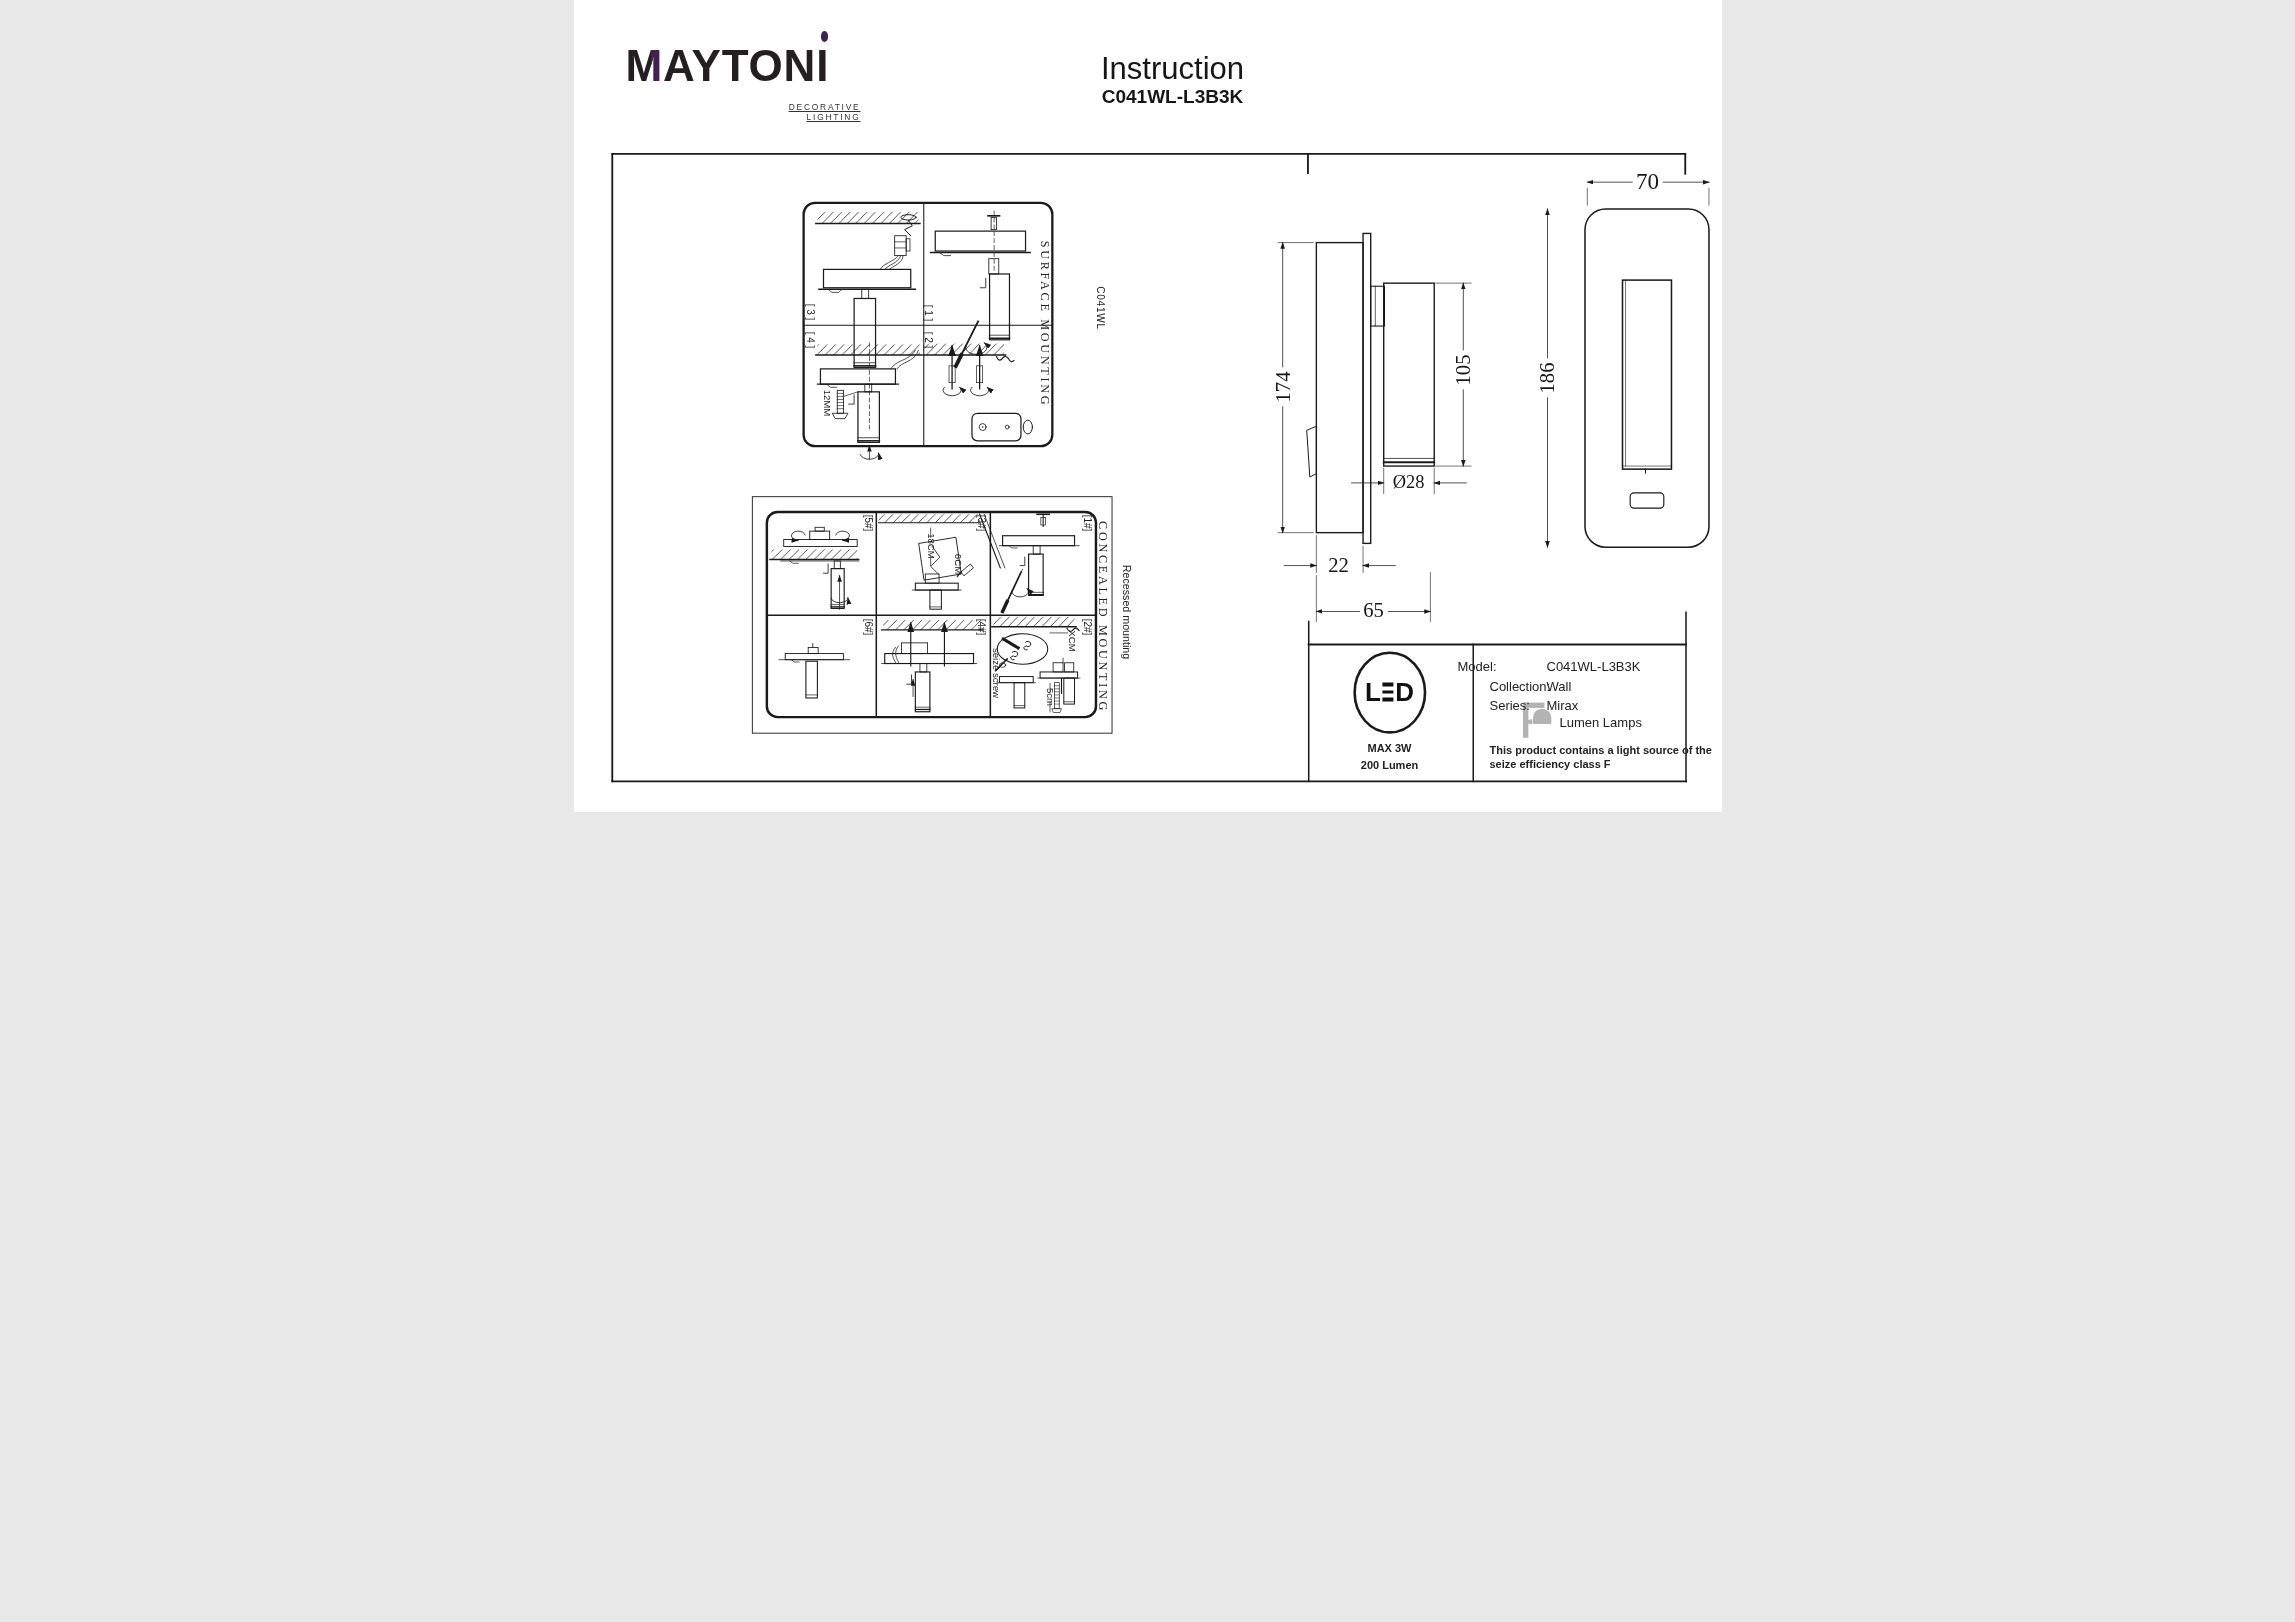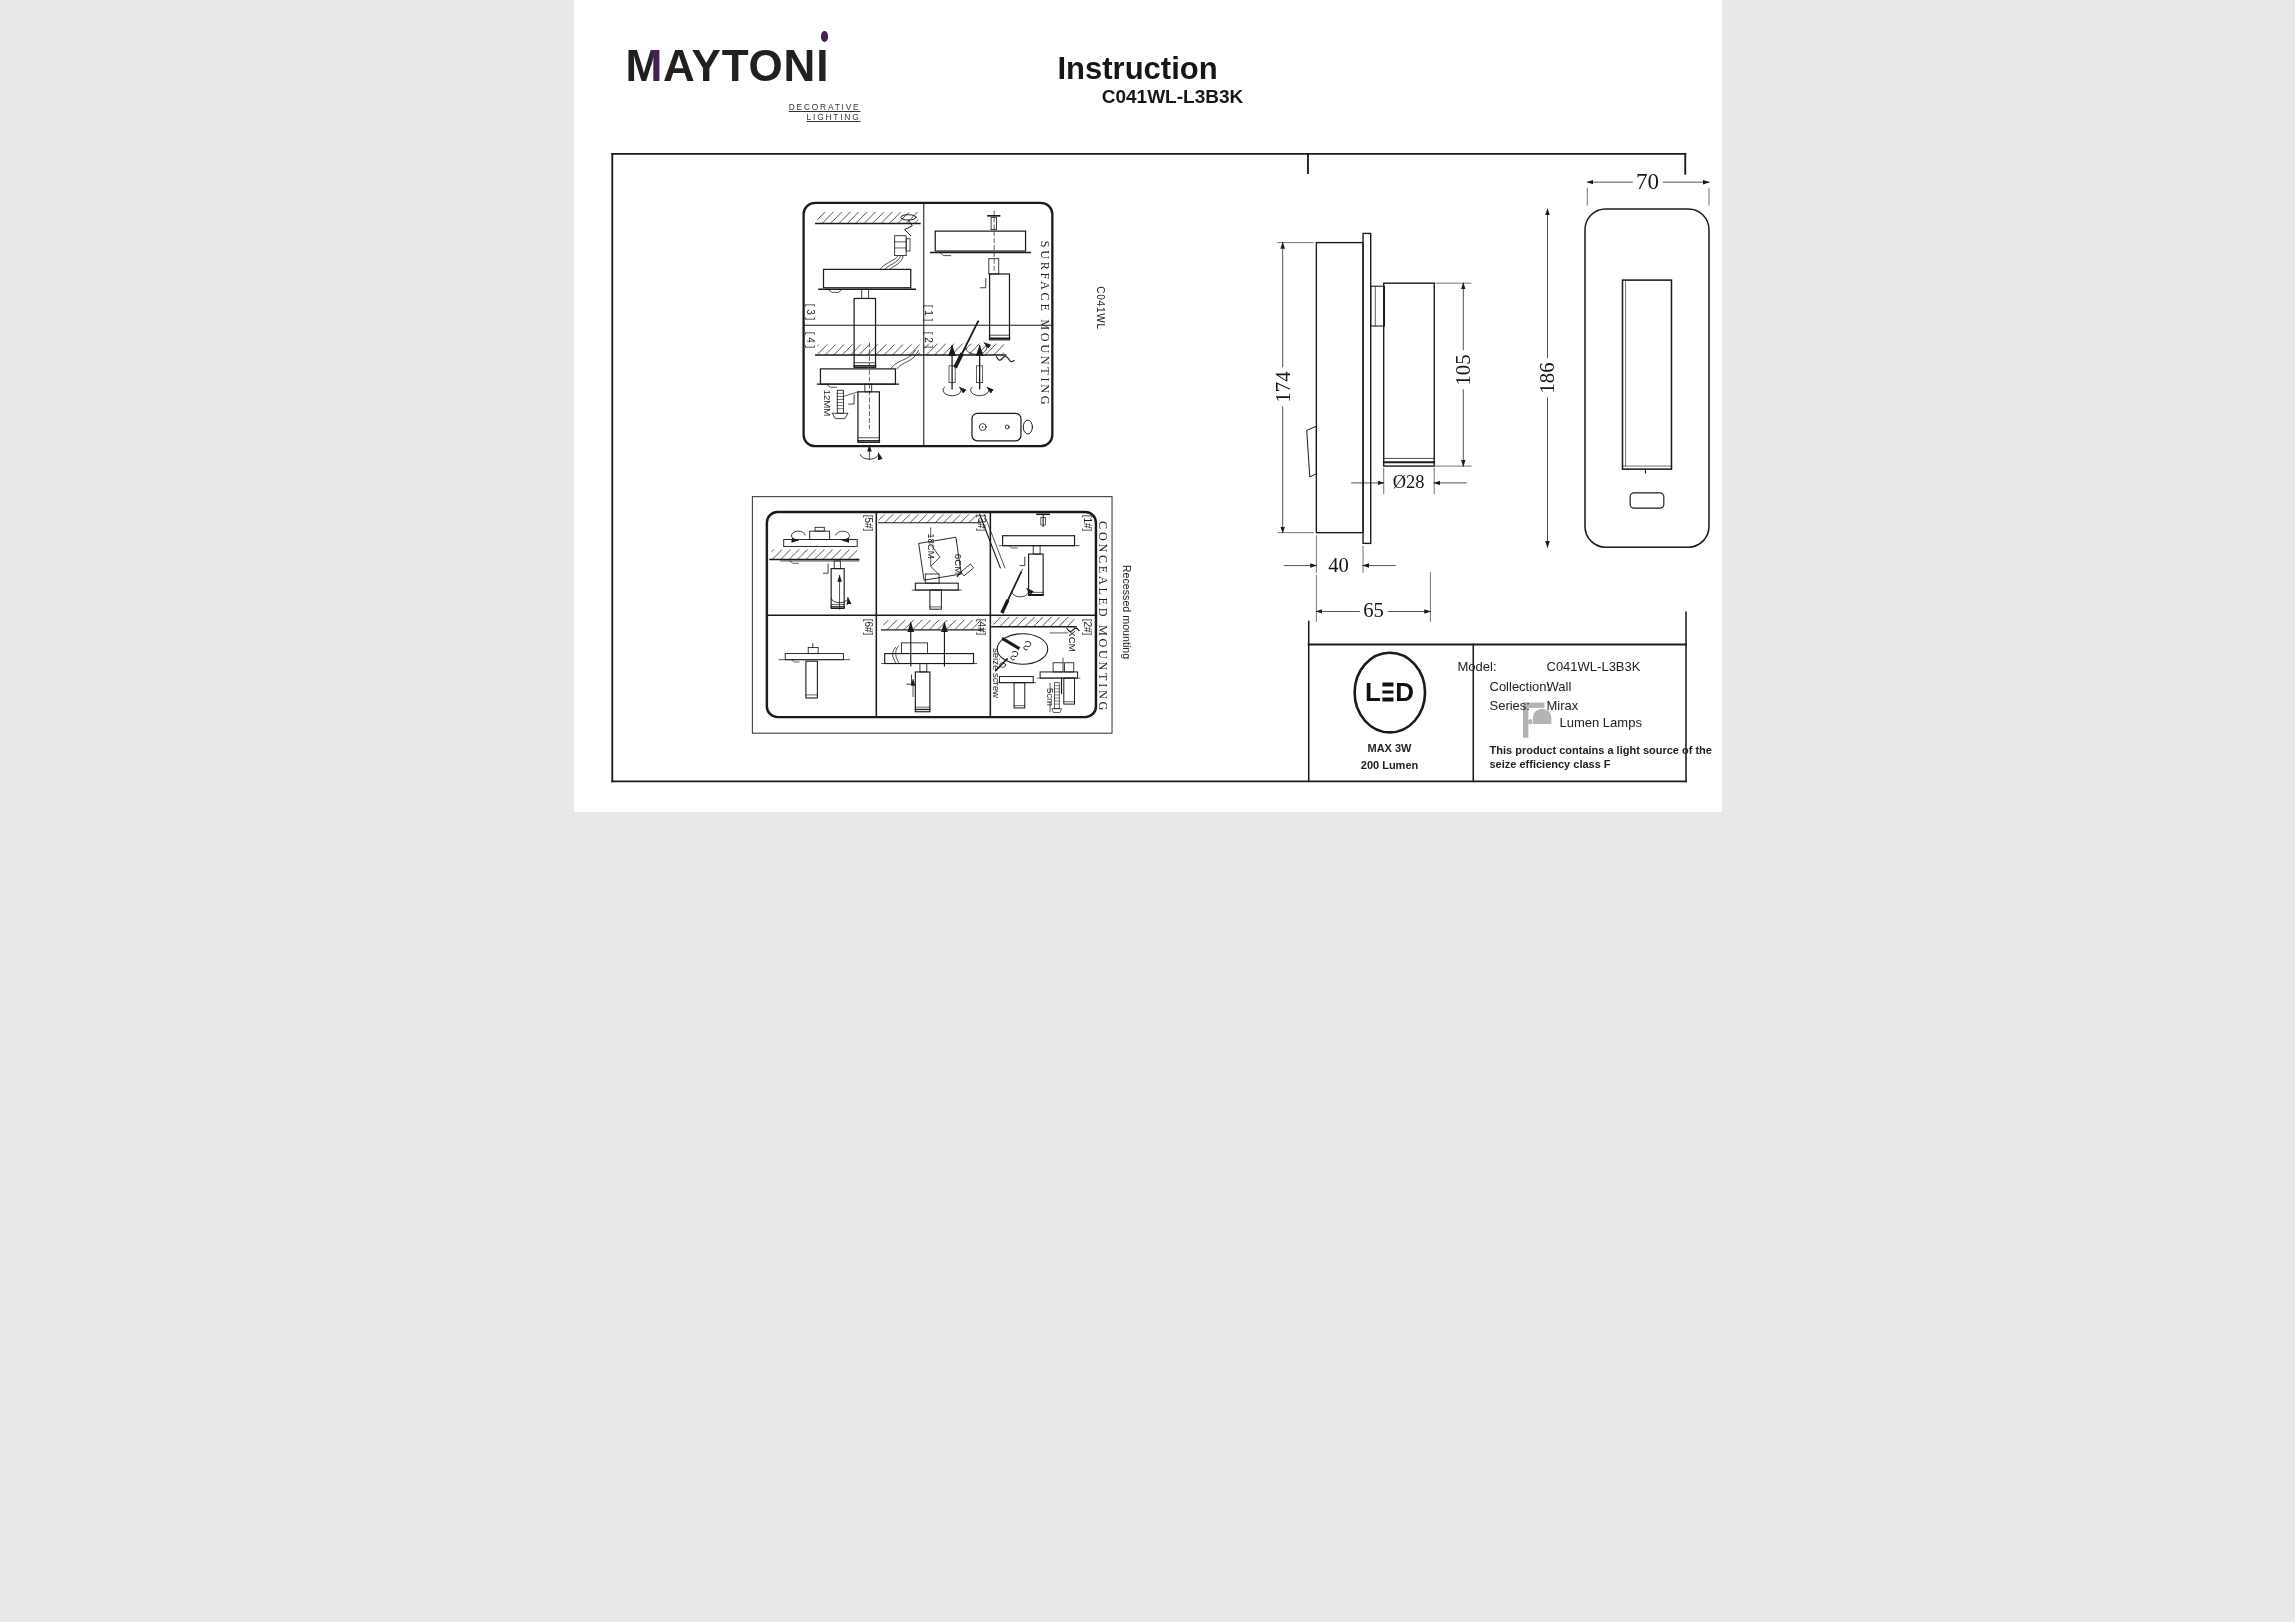--- a/index.html
+++ b/index.html
@@ -11,22 +11,22 @@
   
   .brand{position:absolute;left:52px;top:41px;font-size:44px;font-weight:bold;
          letter-spacing:0.8px;color:#231f20;}
   .brand .mwrap{position:relative;display:inline-block;}
   .brand .mp{position:absolute;left:0;top:0;color:#422052;clip-path:inset(0 0 0 68%);}
   .brand .iwrap{position:relative;display:inline-block;}
   .brand .idot{position:absolute;right:0.8px;top:-10px;width:7.7px;height:10.7px;
                border-radius:50%;background:#422052;}
   .tagline{position:absolute;left:176px;top:102px;width:111px;text-align:right;
            font-size:8.4px;letter-spacing:1.8px;color:#333;text-decoration:underline;}
-  .title{position:absolute;left:484px;top:51px;width:230px;text-align:left;
-         font-size:31px;font-weight:bold;color:#161616;}
+  .title{position:absolute;left:484px;top:51px;width:230px;text-align:center;
+         font-size:31px;font-weight:normal;color:#161616;}
   .subtitle{position:absolute;left:484px;top:86px;width:230px;text-align:center;
             font-size:19px;font-weight:bold;color:#161616;}
   
   .step{font-size:10px;color:#222;}
   .note{font-size:9.6px;color:#222;}
   .panel-title{font-family:"Liberation Serif",serif;font-size:12.2px;letter-spacing:2.7px;color:#222;}
   .side-note{font-size:10.7px;color:#222;}
   .code{font-size:10px;color:#222;letter-spacing:0.8px;}
   .dim{font-family:"Liberation Serif",serif;font-size:20.7px;color:#161616;background:#fff;padding:0 3.8px;}
   .dim.big{font-size:23px;}
@@ -363,21 +363,21 @@
   <div class="pin rot note" style="left:498px;top:641px">XCM</div>
   <div class="pin rot note" style="left:422px;top:673px">seize screw</div>
   <div class="pin rot note" style="left:476px;top:697px">5cm</div>
   <div class="pin rot panel-title" style="left:529px;top:617px">CONCEALED MOUNTING</div>
   <div class="pin rot side-note" style="left:553px;top:612px">Recessed mounting</div>
 
   <div class="pin rotccw dim" style="left:709px;top:387px">174</div>
   <div class="pin rotccw dim" style="left:889px;top:370px">105</div>
   <div class="pin rotccw dim" style="left:973px;top:378px">186</div>
   <div class="pin dim" style="left:835px;top:482px;font-size:18.4px">Ø28</div>
-  <div class="pin dim" style="left:765px;top:565px">40</div>
+  <div class="pin dim" style="left:765px;top:565px">22</div>
   <div class="pin dim" style="left:800px;top:610px">65</div>
   <div class="pin dim big" style="left:1074px;top:181px">70</div>
 
   <div class="led-word">
     <b>L</b>
     <span class="ebars">
         <span class="ebar"></span>
         <span class="ebar"></span>
         <span class="ebar"></span>
       </span>

